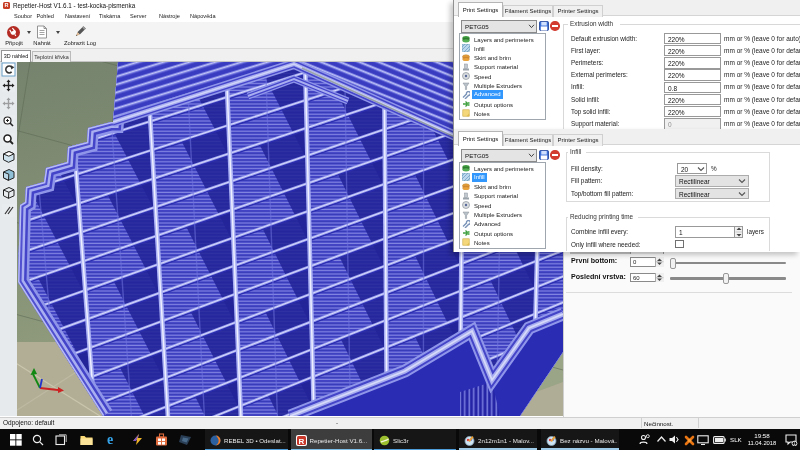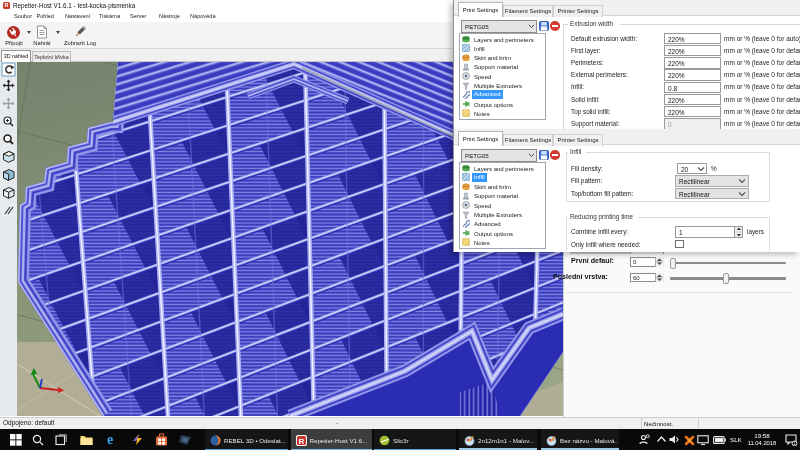--- a/index.html
+++ b/index.html
@@ -335,22 +335,22 @@
     </g>
     <g transform="translate(2,142)">
       <rect width="13" height="13" fill="#e9ecef"></rect>
       <line x1="3" y1="10" x2="8" y2="3" stroke="#333" stroke-width="1.2"></line>
       <line x1="6" y1="10" x2="11" y2="3" stroke="#333" stroke-width="1.2"></line>
     </g>
   </svg>
 <div class="abs" style="left:563px;top:252px;width:237px;height:165px;background:#fafafa;border-left:1px solid #cfcfcf;"></div>
 <div class="abs" style="left:570px;top:252px;width:92px;height:1.5px;background:#c4c4c4;"></div>
 <div class="abs" style="left:630px;top:252px;width:34px;height:2px;background:#e6e6e6;border-left:1px solid #999;border-right:1px solid #999;"></div>
-<div class="abs" style="left:571px;top:257px;font-size:7.1px;font-weight:bold;color:#111;">První defaul:</div>
-<div class="abs" style="left:553px;top:272.5px;font-size:7.1px;font-weight:bold;color:#111;">Poslední vrstva:</div>
+<div class="abs" style="left:571px;top:257px;font-size:7.1px;font-weight:bold;color:#111;">První bottom:</div>
+<div class="abs" style="left:571px;top:272.5px;font-size:7.1px;font-weight:bold;color:#111;">Poslední vrstva:</div>
 <div class="abs" style="left:630px;top:257px;width:34px;height:9.5px;background:#fff;border:1px solid #8a8a8a;font-size:6px;color:#222;padding-left:2px;line-height:8px;">0</div>
 <div class="abs" style="left:655px;top:257px;width:9px;height:9.5px;border-left:1px solid #aaa;background:#f0f0f0;"></div>
 <svg class="abs" style="left:655px;top:257px;" width="9" height="9.5">
     <polygon points="4.5,1.5 2,4 7,4" fill="#444"></polygon>
     <polygon points="4.5,8 2,5.5 7,5.5" fill="#444"></polygon>
     <line x1="0.5" y1="4.75" x2="8.5" y2="4.75" stroke="#aaa" stroke-width="0.7"></line>
   </svg>
 <div class="abs" style="left:630px;top:272.5px;width:34px;height:9.5px;background:#fff;border:1px solid #8a8a8a;font-size:6px;color:#222;padding-left:2px;line-height:8px;">60</div>
 <div class="abs" style="left:655px;top:272.5px;width:9px;height:9.5px;border-left:1px solid #aaa;background:#f0f0f0;"></div>
 <svg class="abs" style="left:655px;top:272.5px;" width="9" height="9.5">

